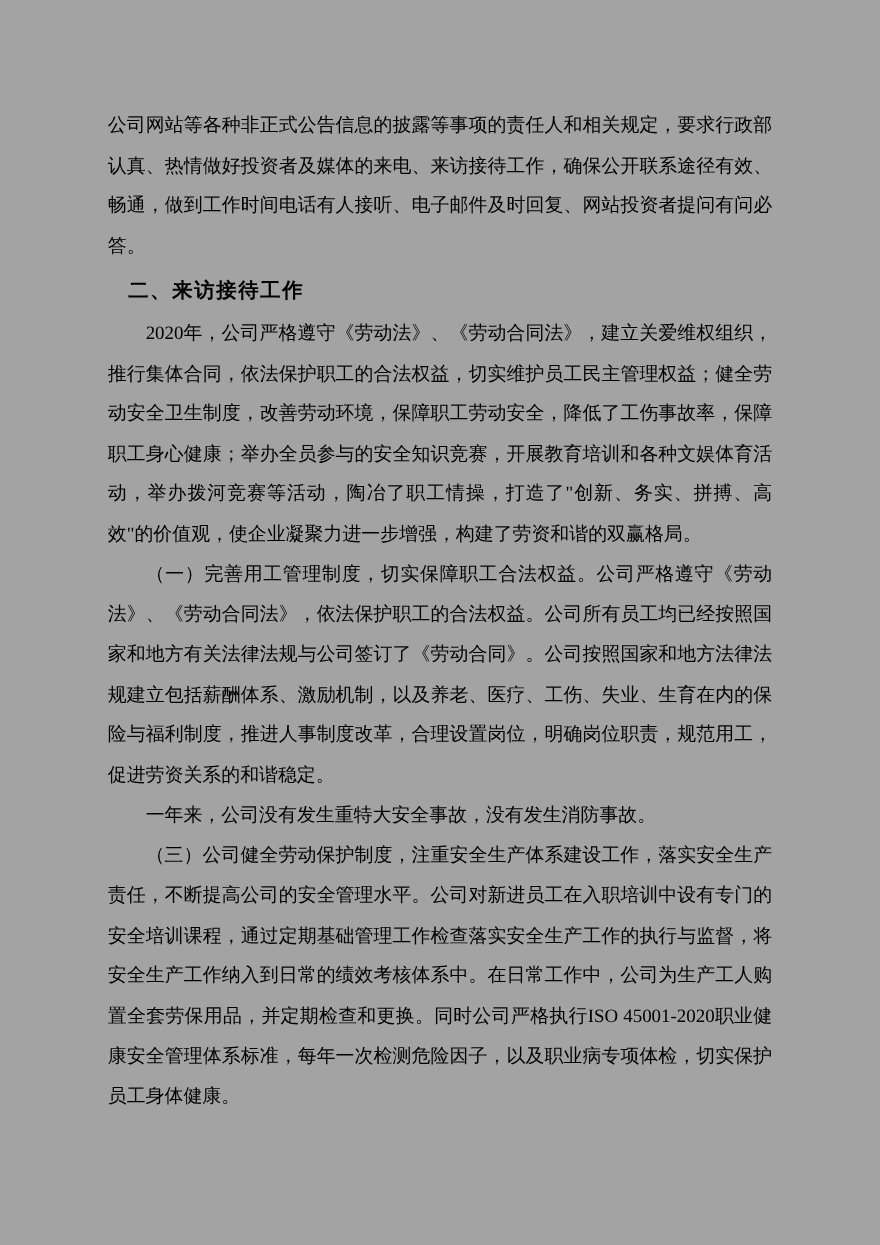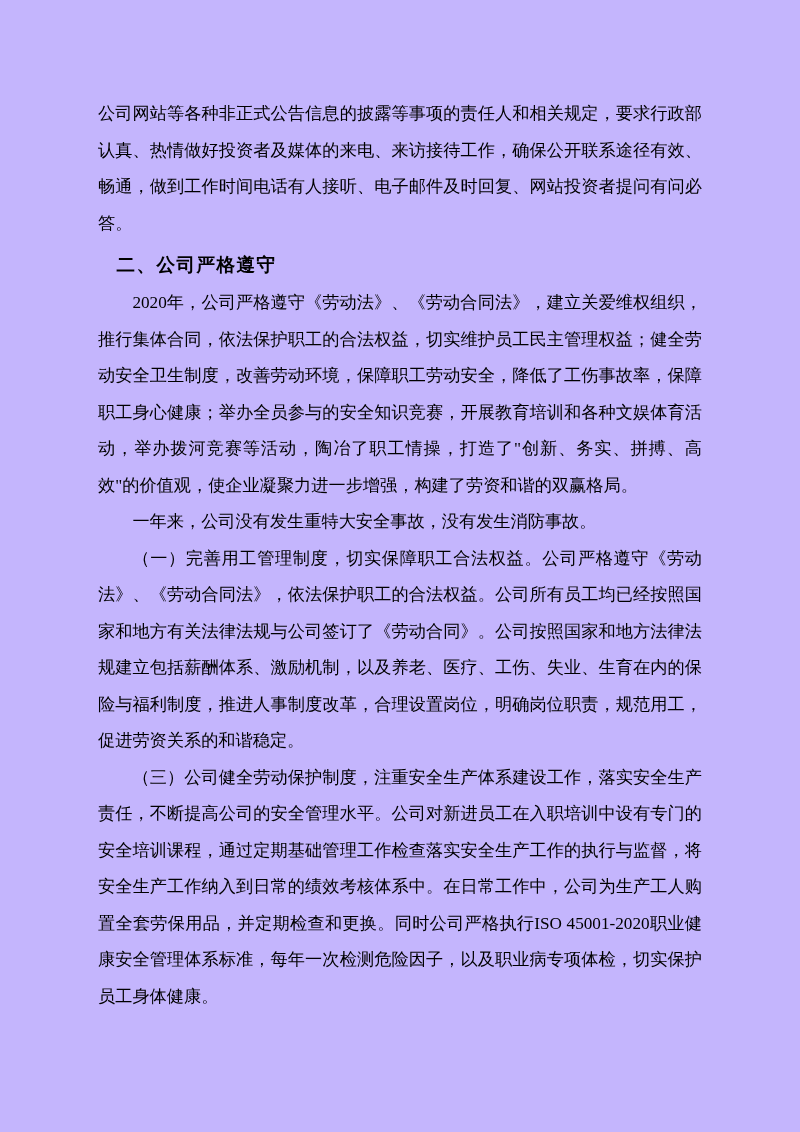--- a/index.html
+++ b/index.html
@@ -10,21 +10,21 @@
   body {
     width: 800px;
     height: 1132px;
     font-family: "Liberation Serif", "DejaVu Serif", serif;
     color: #000000;
   }
   .page {
     position: relative;
     width: 800px;
     height: 1132px;
-    background: #c4b5fd;
+    background: #a3a3a3;
     box-sizing: border-box;
     padding: 96px 98px 60px 98px;
     overflow: hidden;
   }
   .doc-body {
     font-size: 17.2px;
     line-height: 36.5px;
     text-align: justify;
     text-justify: inter-ideograph;
   }
@@ -50,25 +50,25 @@
 </head>
 <body>
 
 <div class="page">
   <div class="doc-body">
 
     <p class="para noindent">公司网站等各种非正式公告信息的披露等事项的责任人和相关规定，要求行政部认真、热情做好投资者及媒体的来电、来访接待工作，确保公开联系途径有效、畅通，做到工作时间电话有人接听、电子邮件及时回复、网站投资者提问有问必答。</p>
 
     <div class="heading-spacer"></div>
 
-    <p class="heading">二、公司严格遵守</p>
+    <p class="heading">二、来访接待工作</p>
 
     <p class="para">2020年，公司严格遵守《劳动法》、《劳动合同法》，建立关爱维权组织，推行集体合同，依法保护职工的合法权益，切实维护员工民主管理权益；健全劳动安全卫生制度，改善劳动环境，保障职工劳动安全，降低了工伤事故率，保障职工身心健康；举办全员参与的安全知识竞赛，开展教育培训和各种文娱体育活动，举办拨河竞赛等活动，陶冶了职工情操，打造了"创新、务实、拼搏、高效"的价值观，使企业凝聚力进一步增强，构建了劳资和谐的双赢格局。</p>
 
+    <p class="para">（一）完善用工管理制度，切实保障职工合法权益。公司严格遵守《劳动法》、《劳动合同法》，依法保护职工的合法权益。公司所有员工均已经按照国家和地方有关法律法规与公司签订了《劳动合同》。公司按照国家和地方法律法规建立包括薪酬体系、激励机制，以及养老、医疗、工伤、失业、生育在内的保险与福利制度，推进人事制度改革，合理设置岗位，明确岗位职责，规范用工，促进劳资关系的和谐稳定。</p>
+
     <p class="para">一年来，公司没有发生重特大安全事故，没有发生消防事故。</p>
-
-    <p class="para">（一）完善用工管理制度，切实保障职工合法权益。公司严格遵守《劳动法》、《劳动合同法》，依法保护职工的合法权益。公司所有员工均已经按照国家和地方有关法律法规与公司签订了《劳动合同》。公司按照国家和地方法律法规建立包括薪酬体系、激励机制，以及养老、医疗、工伤、失业、生育在内的保险与福利制度，推进人事制度改革，合理设置岗位，明确岗位职责，规范用工，促进劳资关系的和谐稳定。</p>
 
 
     <p class="para">（三）公司健全劳动保护制度，注重安全生产体系建设工作，落实安全生产责任，不断提高公司的安全管理水平。公司对新进员工在入职培训中设有专门的安全培训课程，通过定期基础管理工作检查落实安全生产工作的执行与监督，将安全生产工作纳入到日常的绩效考核体系中。在日常工作中，公司为生产工人购置全套劳保用品，并定期检查和更换。同时公司严格执行ISO 45001-2020职业健康安全管理体系标准，每年一次检测危险因子，以及职业病专项体检，切实保护员工身体健康。</p>
 
   </div>
 </div>
 
 </body></html>

